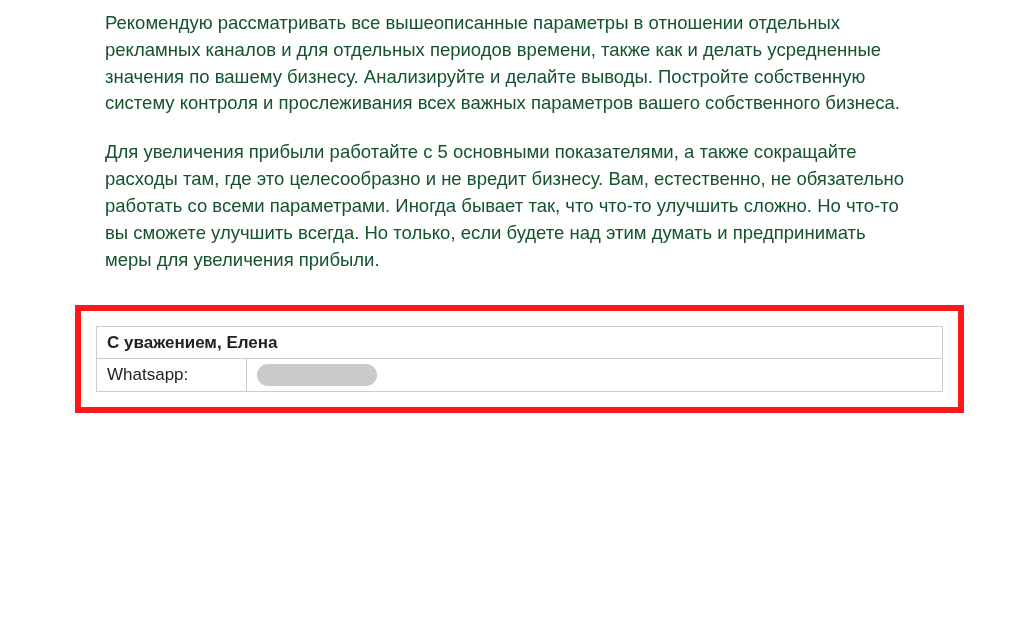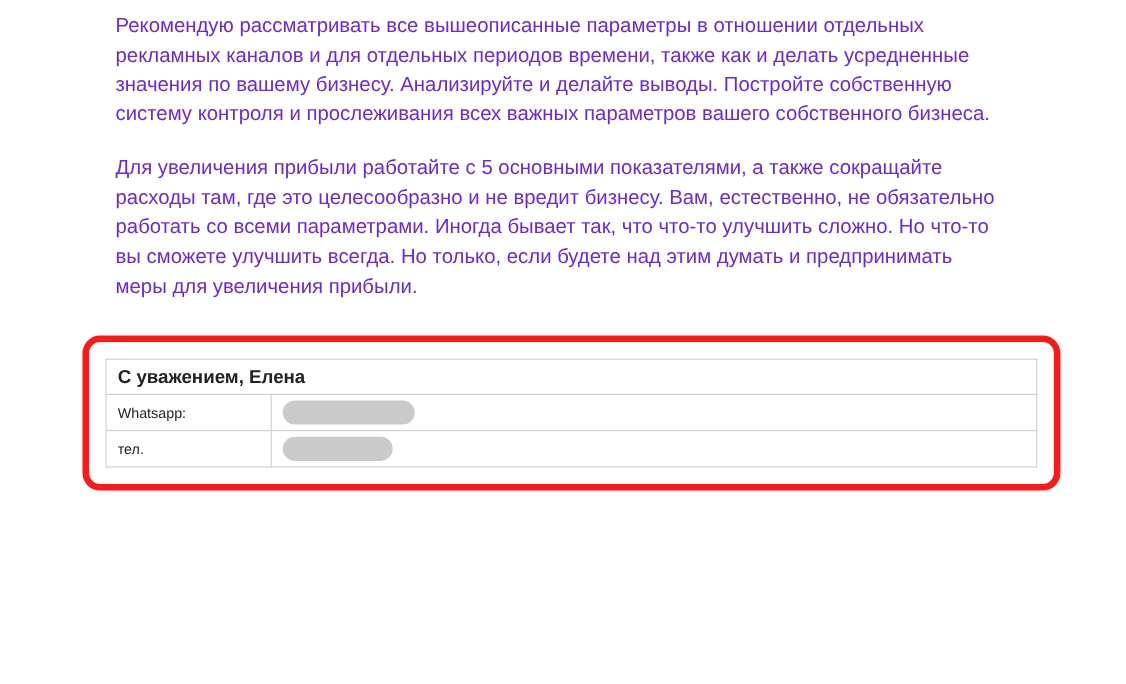--- a/index.html
+++ b/index.html
@@ -15,38 +15,38 @@
       padding: 0;
       color: #333333;
     }
     .content {
       padding: 10px 110px 0 105px;
     }
     .paragraph {
       font-size: 18.5px;
       line-height: 1.45;
       margin-bottom: 22px;
-      color: #6d28d9;
+      color: #14532d;
     }
     .contact-section {
       margin-top: 32px;
       padding: 15px 15px 15px 15px;
       border: 6px solid #ff1818;
-      border-radius: 16px;
+      border-radius: 0;
       margin-left: -30px;
       margin-right: -50px;
     }
     .contact-table {
       width: 100%;
       border-collapse: collapse;
     }
     .contact-table td {
       border: 1px solid #cccccc;
       padding: 5px 10px;
-      font-size: 13px;
+      font-size: 17px;
       color: #222222;
       vertical-align: middle;
       height: 32px;
     }
     .contact-table .label-cell {
       width: 150px;
     }
     .contact-table .value-cell {
       position: relative;
     }
@@ -75,20 +75,16 @@
   <div class="contact-section">
     <table class="contact-table">
       <tbody>
           <tr class="header-row">
         <td colspan="2">С уважением, Елена</td>
       </tr>
       <tr>
         <td class="label-cell">Whatsapp:</td>
         <td class="value-cell"><span class="redact redact-sm"></span></td>
       </tr>
-      <tr>
-        <td class="label-cell">тел.</td>
-        <td class="value-cell"><span class="redact redact-sm2"></span></td>
-      </tr>
     </tbody>
       </table>
   </div>
 </div>
 
 </body></html>

